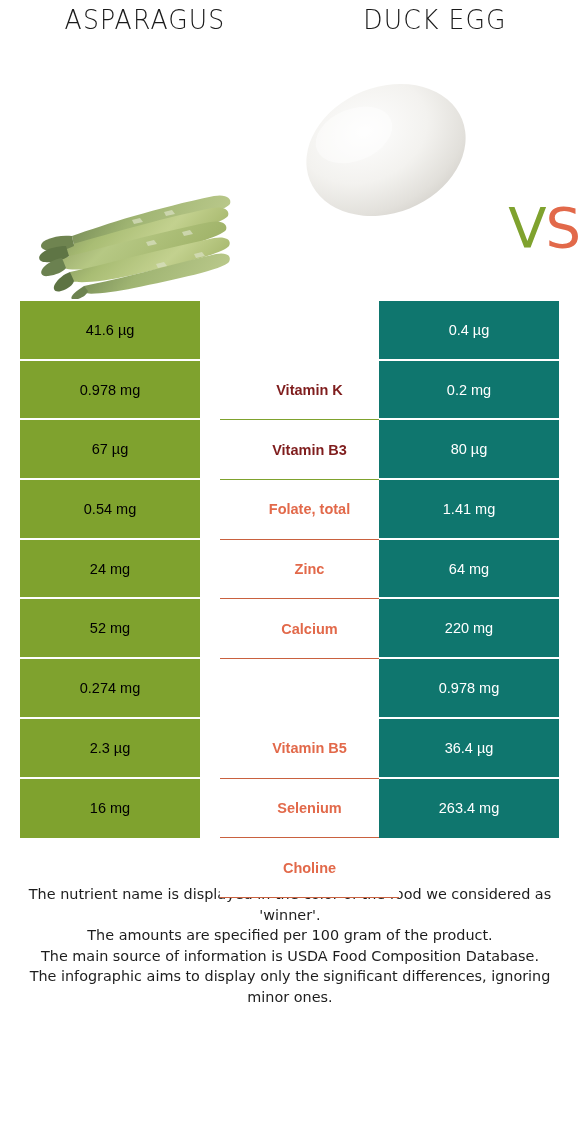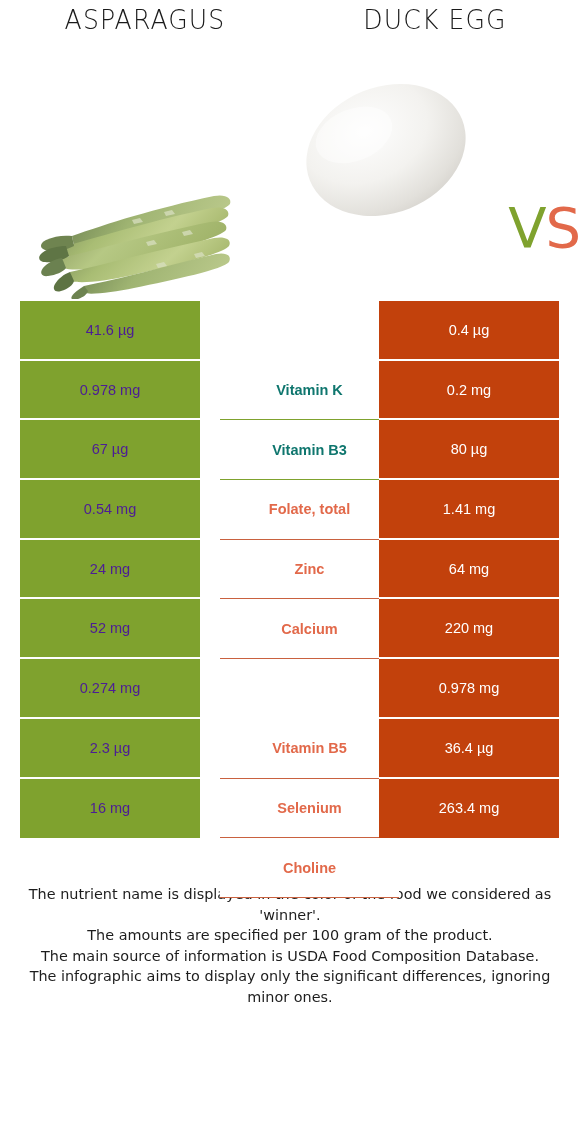--- a/index.html
+++ b/index.html
@@ -97,27 +97,27 @@
   .cell {
     display: flex;
     align-items: center;
     justify-content: center;
     font-size: 14.5px;
     box-sizing: border-box;
   }
   .cell-left {
     width: 180px;
     background: #7FA22E;
-    color: #4c1d95;
+    color: #000000;
     border-bottom: 2px solid #ffffff;
     text-align: center;
   }
   .cell-right {
     width: 180px;
-    background: #c2410c;
+    background: #0f766e;
     color: #ffffff;
     border-bottom: 2px solid #ffffff;
     margin-left: 179px;
   }
   .cell-mid {
     position: absolute;
     width: 179px;
     left: 200px;
     height: 59.7px;
     background: #ffffff;
@@ -126,21 +126,21 @@
     justify-content: center;
     align-items: center;
     display: flex;
     box-sizing: border-box;
   }
   .row-wrap {
     position: relative;
     height: 59.7px;
   }
   .cell-mid.green-label {
-    color: #0f766e;
+    color: #7f1d1d;
     border-bottom: 1px solid #7FA22E;
   }
   .cell-mid.orange-label {
     color: #E2694A;
     border-bottom: 1px solid #C9613F;
   }
   .row-wrap:last-child .cell-left,
   .row-wrap:last-child .cell-right {
     border-bottom: none;
   }

